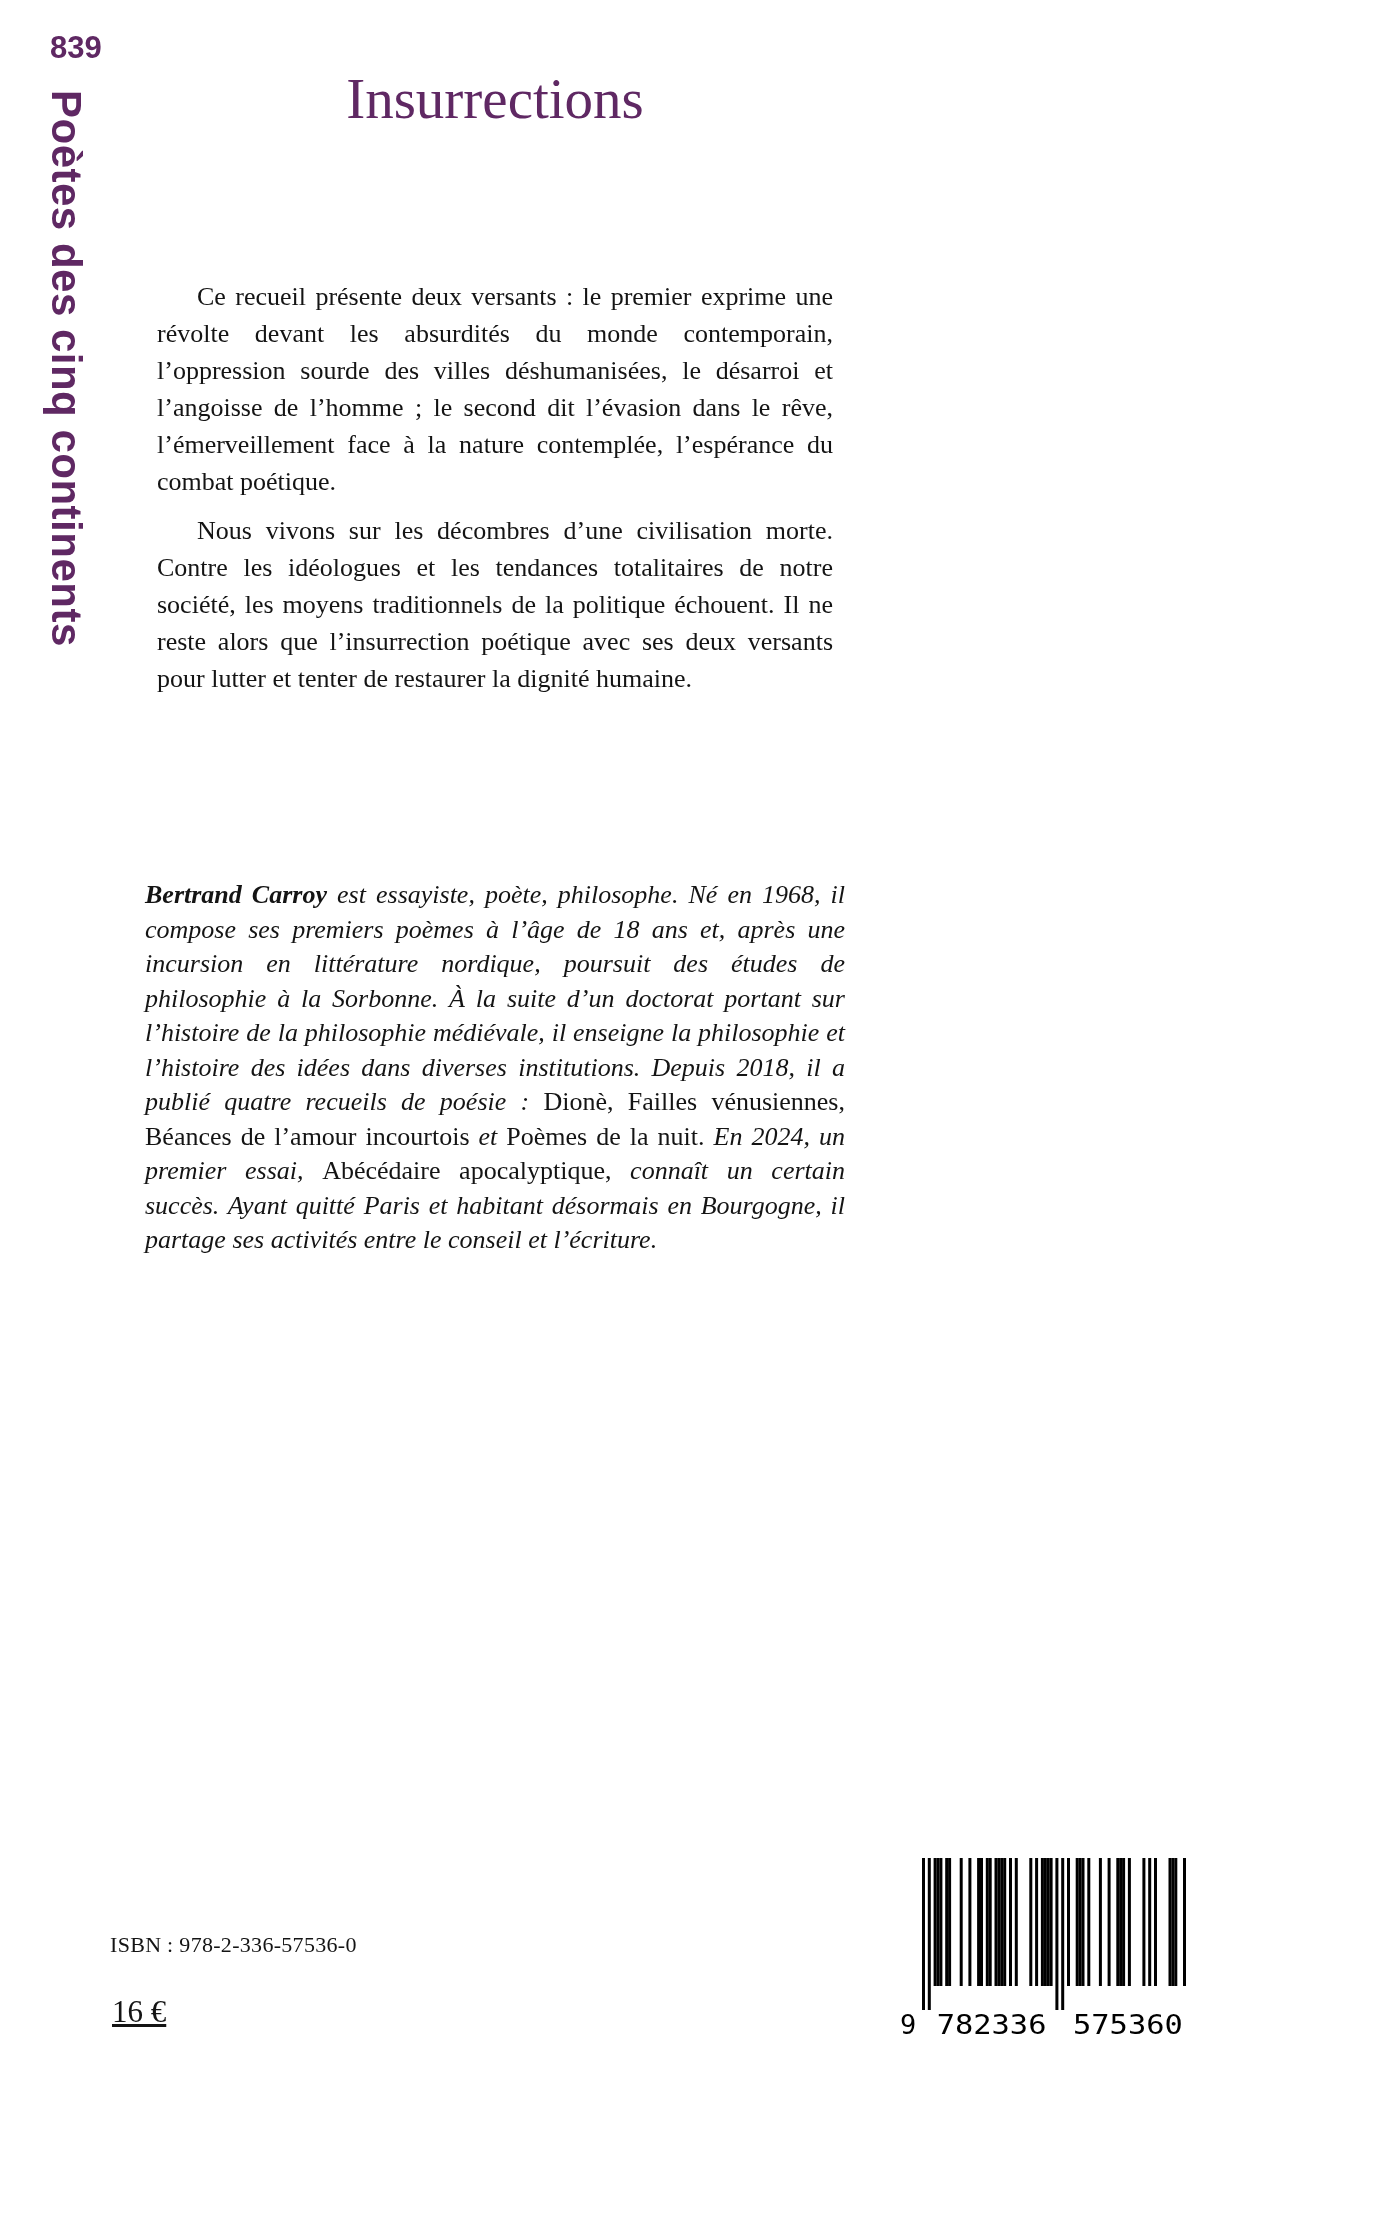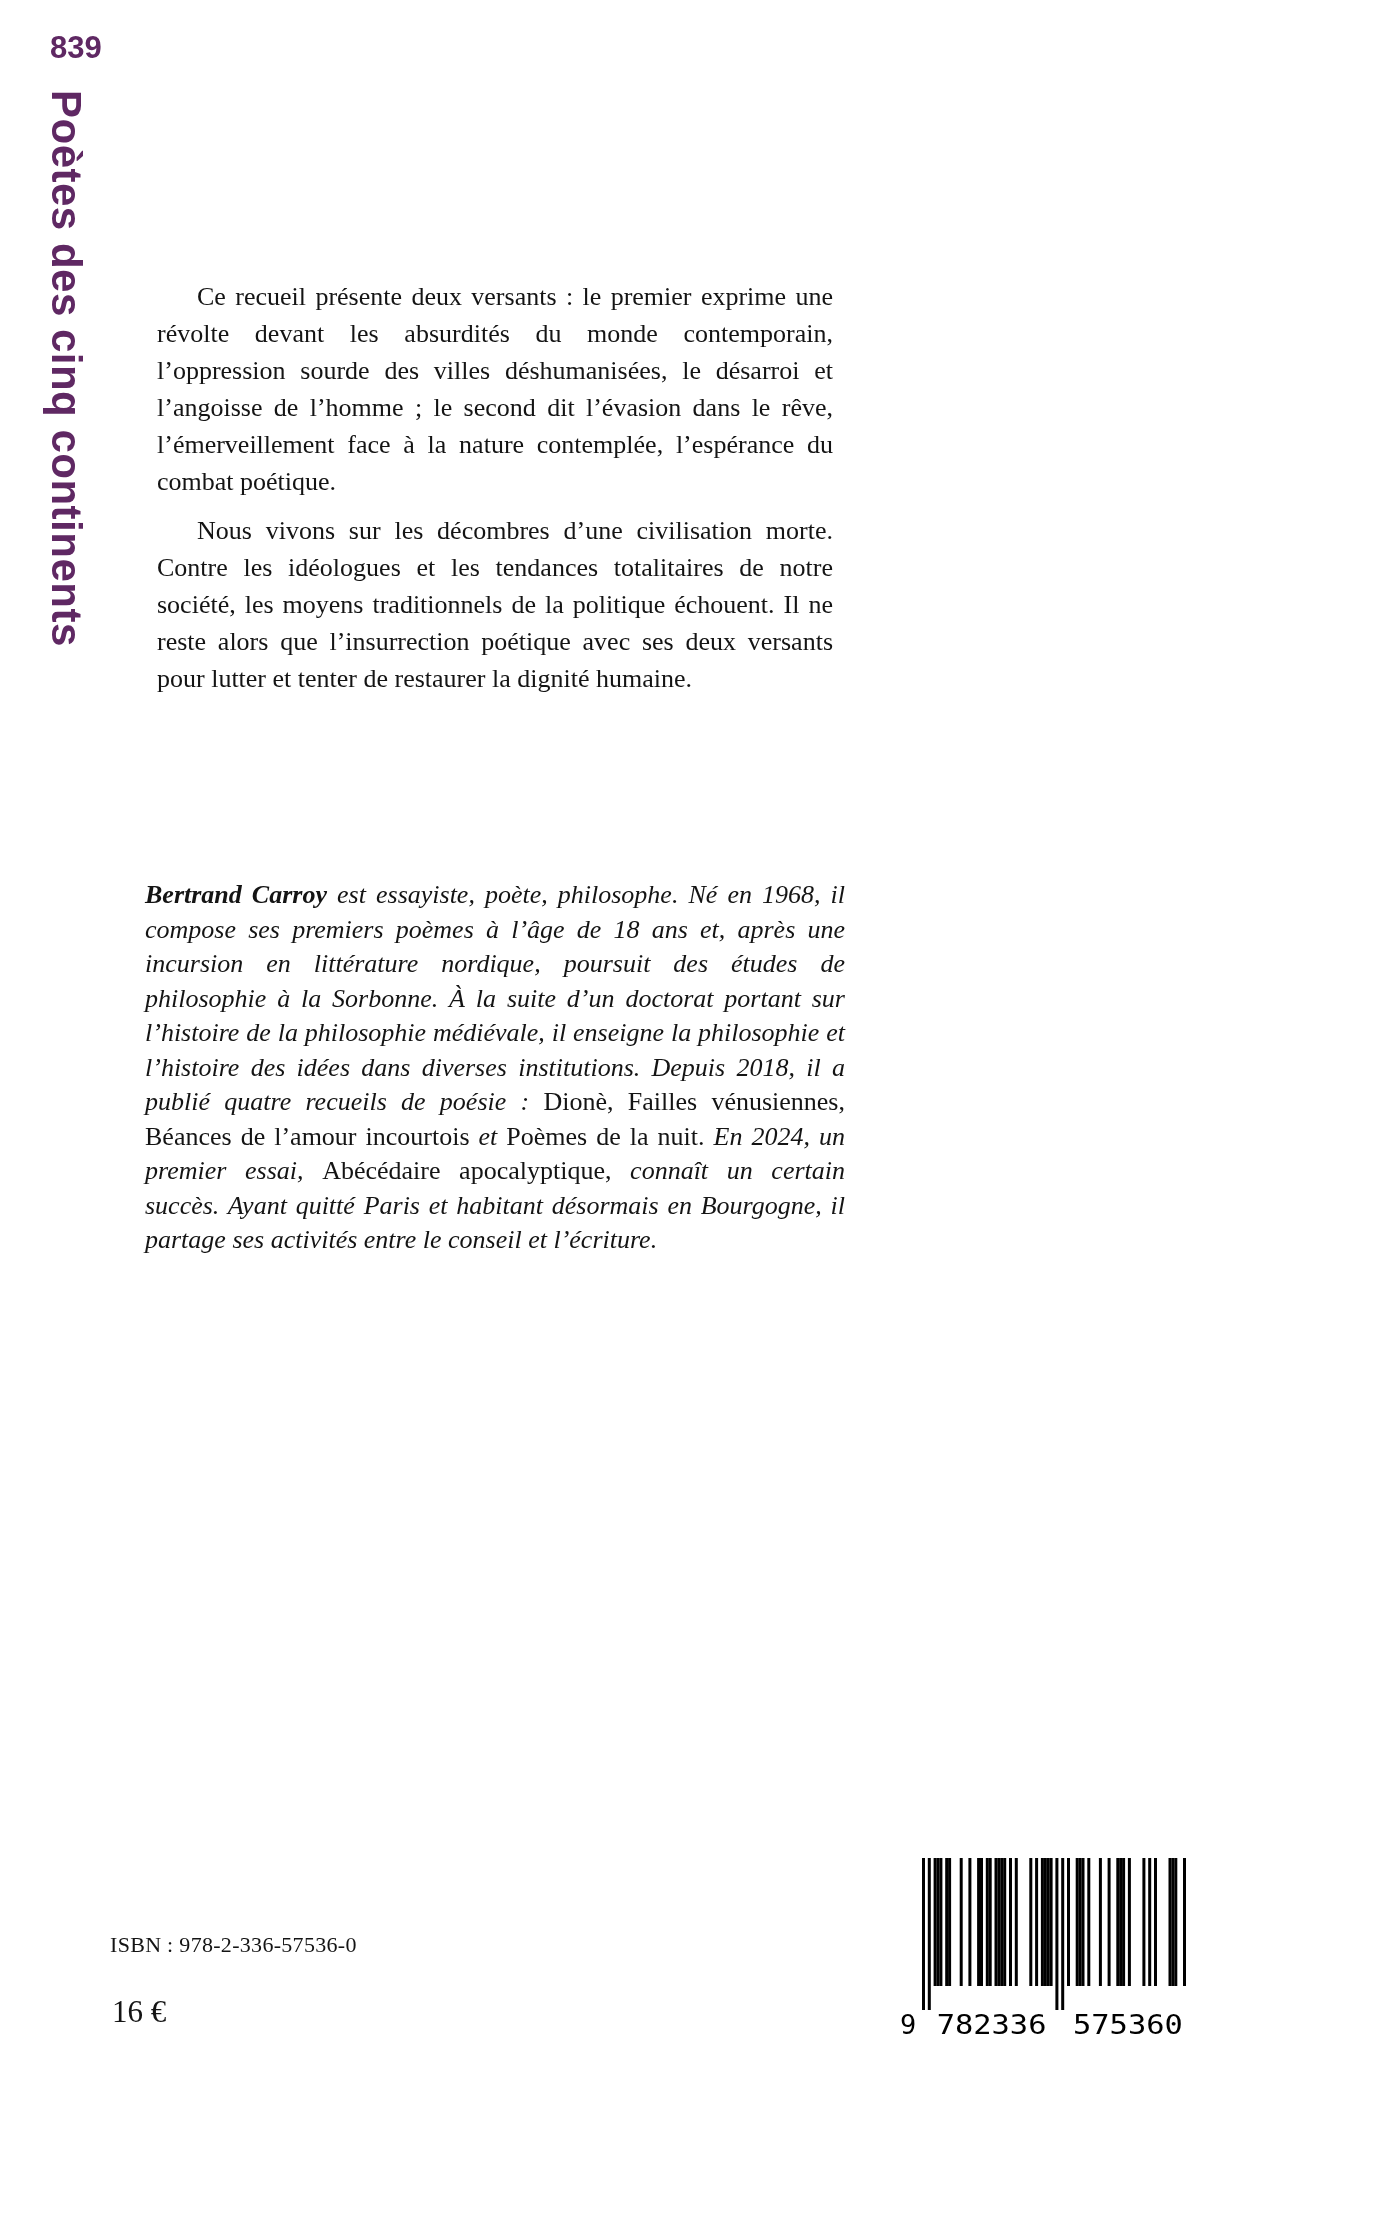--- a/index.html
+++ b/index.html
@@ -45,36 +45,38 @@
   }
   .bio .roman { font-style:normal; }
   .bio .bold-italic { font-weight:700; }
   .isbn {
     position:absolute; left:110px; top:1932px;
     font-size:22px; letter-spacing:0.3px;
   }
   .price {
     position:absolute; left:112px; top:1994px;
     font-size:31px;
+    text-decoration:underline;
   }
   .barcode {
     position:absolute; left:900px; top:1858px;
     background:#ffffff;
   }
 </style>
 </head>
 <body>
 
 <div class="page">
 
   <div class="collection-number">839</div>
 
   <div class="collection-name">Poètes des cinq continents</div>
 
   <div class="book-title">
+    <div>Insurrections</div>
   </div>
 
   <div class="blurb">
     <p>Ce recueil présente deux versants&nbsp;: le premier exprime une révolte devant les absurdités du monde contemporain, l’oppression sourde des villes déshumanisées, le désarroi et l’angoisse de l’homme&nbsp;; le second dit l’évasion dans le rêve, l’émerveillement face à la nature contemplée, l’espérance du combat poétique.</p>
     <p>Nous vivons sur les décombres d’une civilisation morte. Contre les idéologues et les tendances totalitaires de notre société, les moyens traditionnels de la politique échouent. Il ne reste alors que l’insurrection poétique avec ses deux versants pour lutter et tenter de restaurer la dignité humaine.</p>
   </div>
 
   <p class="bio"><span class="bold-italic">Bertrand Carroy</span><span class="italic"> est essayiste, poète, philosophe. Né en 1968, il compose ses premiers poèmes à l’âge de 18 ans et, après une incursion en littérature nordique, poursuit des études de philosophie à la Sorbonne. À la suite d’un doctorat portant sur l’histoire de la philosophie médiévale, il enseigne la philosophie et l’histoire des idées dans diverses institutions. Depuis 2018, il a publié quatre recueils de poésie&nbsp;: </span><span class="roman">Dionè, Failles vénusiennes, Béances de l’amour incourtois</span><span class="italic"> et </span><span class="roman">Poèmes de la nuit.</span><span class="italic"> En 2024, un premier essai, </span><span class="roman">Abécédaire apocalyptique,</span><span class="italic"> connaît un certain succès. Ayant quitté Paris et habitant désormais en Bourgogne, il partage ses activités entre le conseil et l’écriture.</span></p>
 
   <div class="isbn">ISBN&nbsp;: 978-2-336-57536-0</div>

